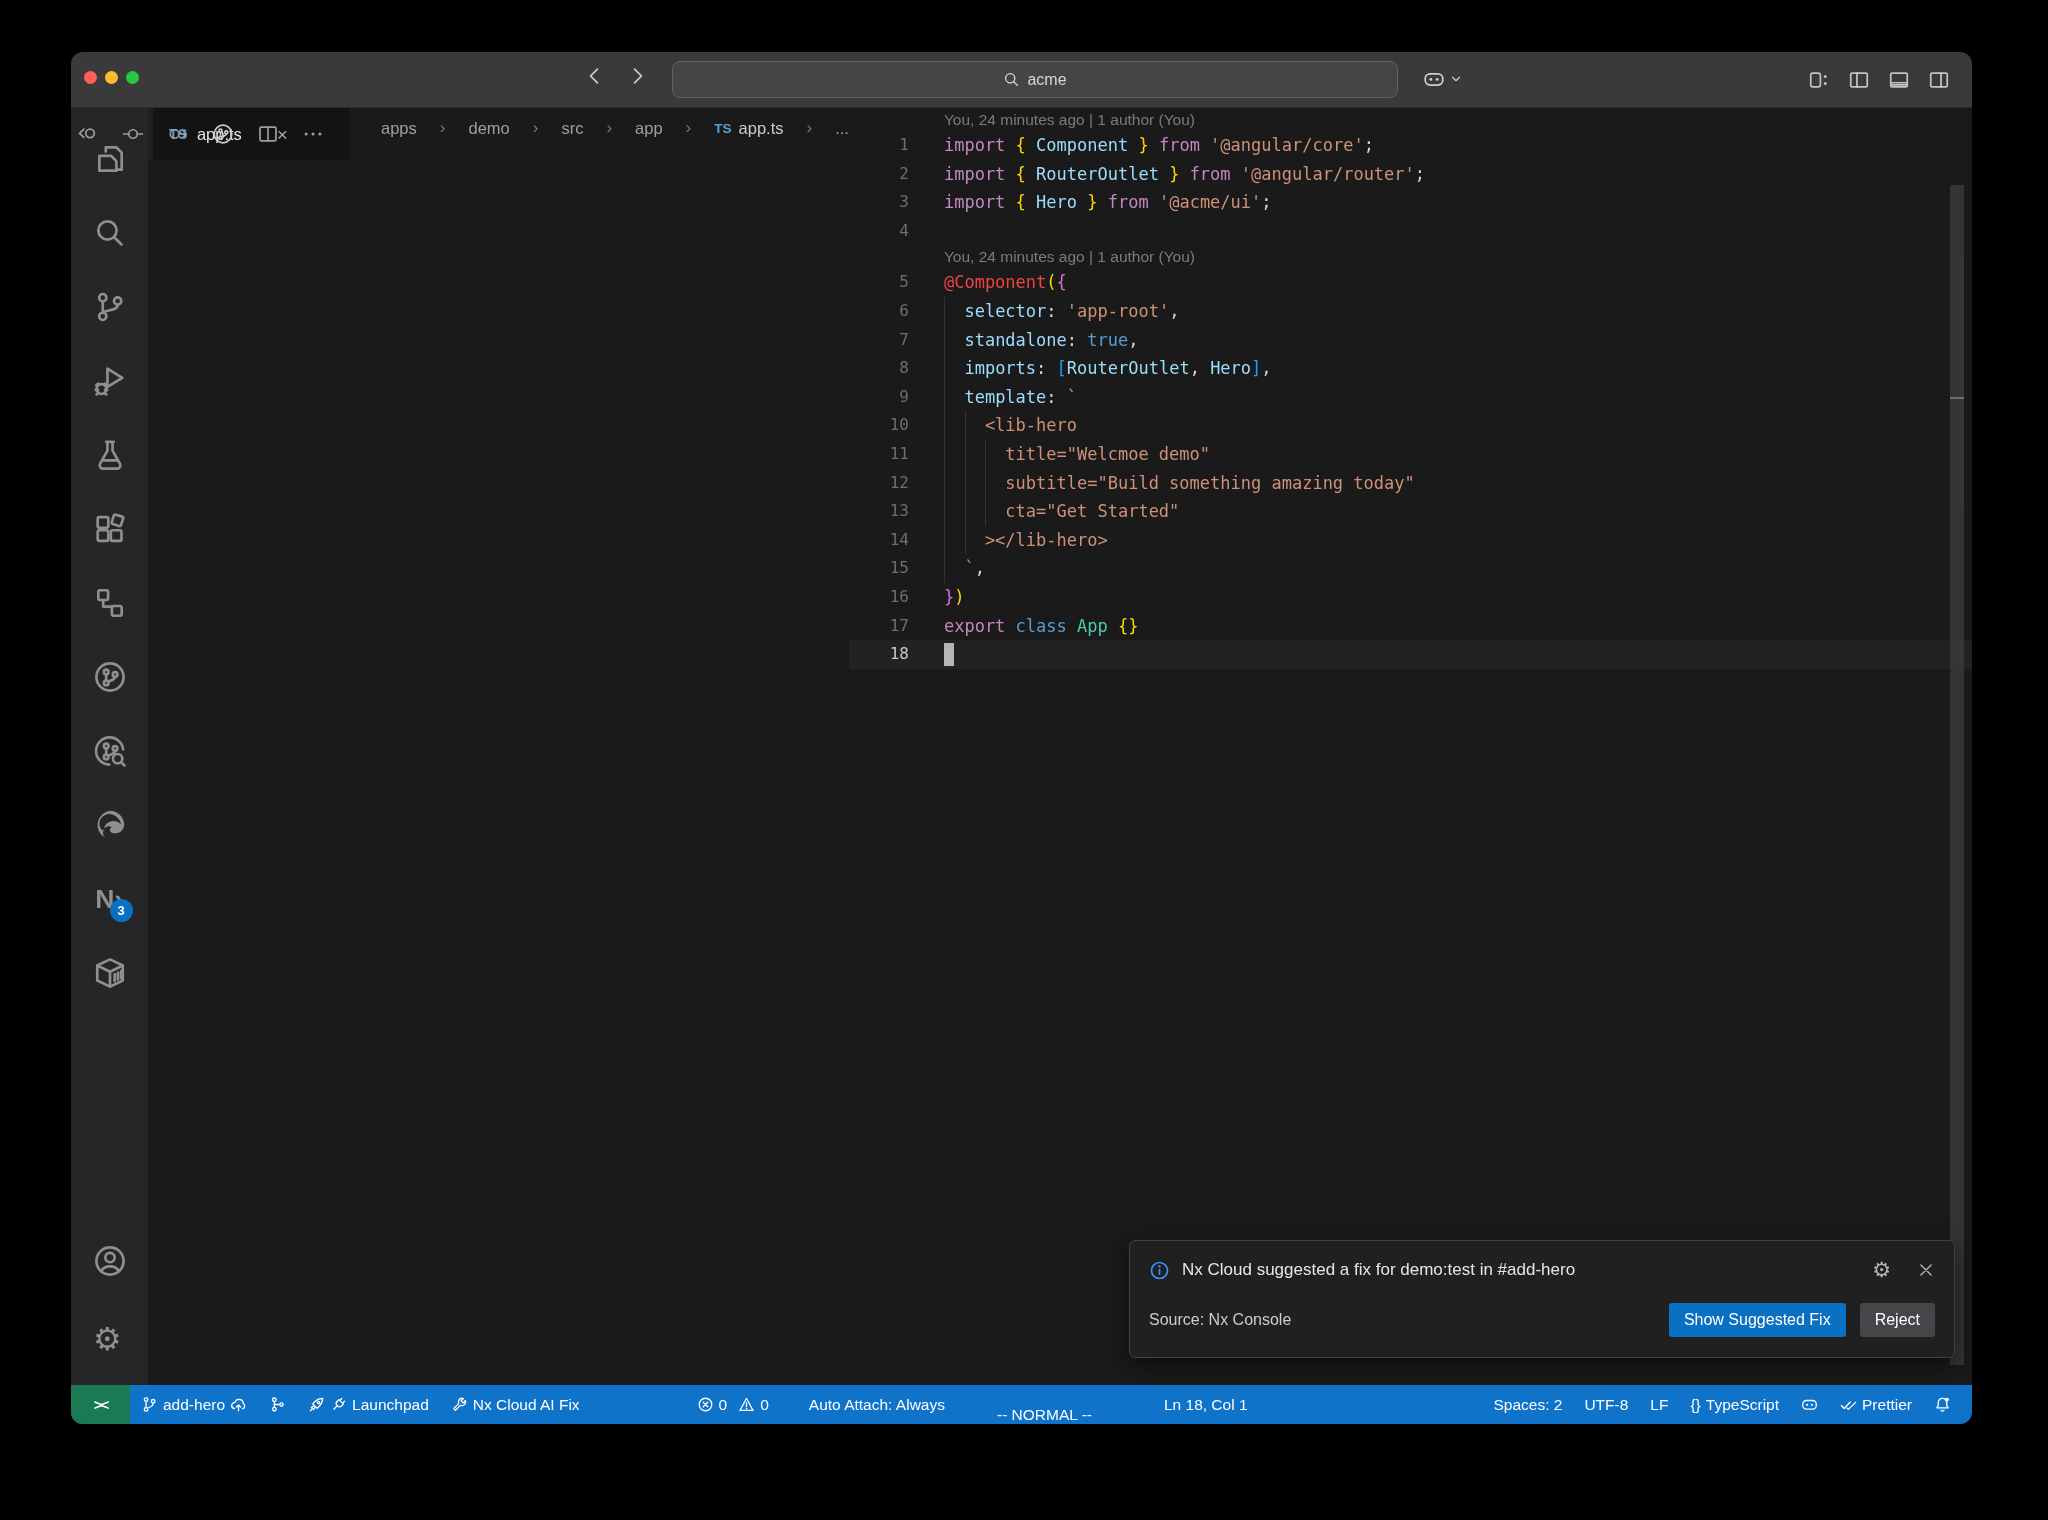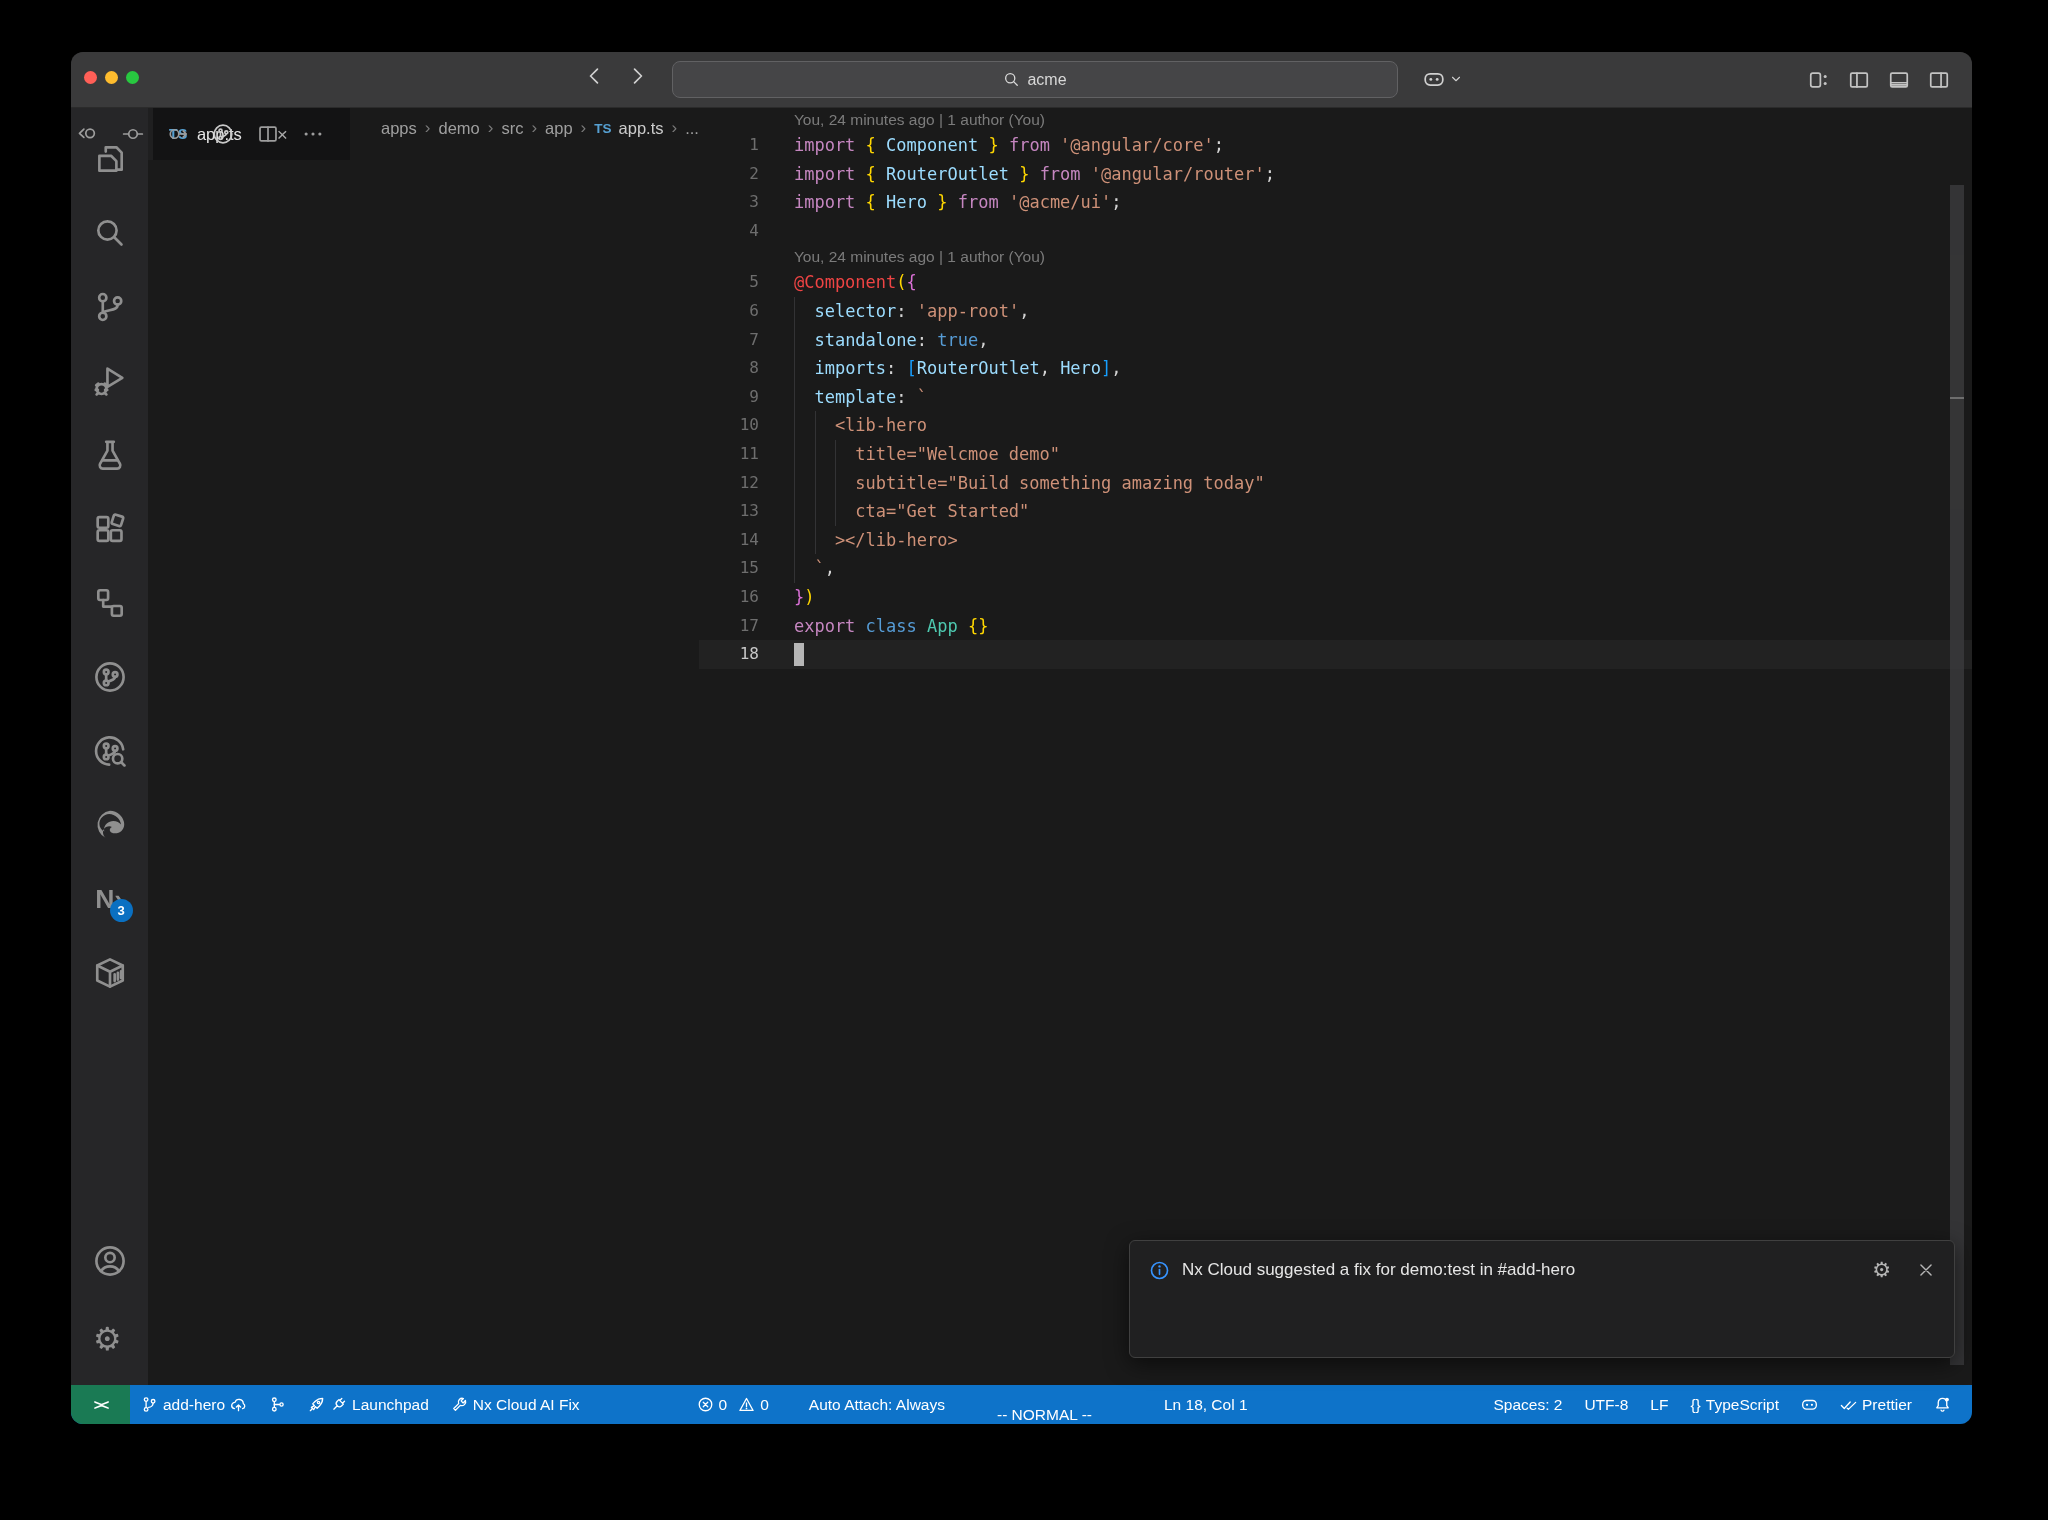--- a/index.html
+++ b/index.html
@@ -43,21 +43,21 @@
   .tabstrip { height:52px; background:#1f1f20; flex:none; display:flex; align-items:stretch; position:relative; }
   .tab { margin-left:5px; width:197px; background:#131314; display:flex; align-items:center; padding:0 16px; gap:9px; cursor:pointer; }
   .tab-ftico { color:#56a0d2; font-size:14px; font-weight:bold; letter-spacing:.5px; }
   .tab-title { color:#e4e4e4; font-size:16.5px; }
   .tab-close { margin-left:26px; color:#a8a8a8; font-size:19px; line-height:1; cursor:pointer; }
   .editor-actions { position:absolute; right:26px; top:0; height:52px; display:flex; align-items:center; gap:23px; color:#9d9d9d; }
   .editor-actions .icon { width:22px; height:22px; }
   .editor-actions .bright { color:#c9c9c9; }
 
   
-  .breadcrumbs { height:40px; flex:none; display:flex; align-items:center; padding-left:31px; gap:8px;
+  .breadcrumbs { height:40px; flex:none; display:flex; align-items:center; padding-left:31px; gap:23px;
                  color:#9f9f9f; font-size:16.5px; }
   .bc-sep { color:#7a7a7a; font-size:17px; }
   .bc-item { cursor:pointer; }
   .bc-file { color:#cccccc; display:flex; align-items:center; gap:7px; }
   .bc-ts { color:#56a0d2; font-size:13.5px; font-weight:bold; }
 
   
   .code { flex:1; position:relative; overflow:hidden; font-family:"DejaVu Sans Mono", monospace; font-size:17px; }
   .crow { height:28.6px; line-height:28.6px; display:flex; white-space:pre; position:relative; }
   .blame { height:23px; line-height:23px; padding-left:95px; color:#7b7b7b;
@@ -426,20 +426,25 @@
               </svg>
             </span>
           <span class="toast-title" data-name="notification-title">Nx Cloud suggested a fix for demo:test in #add-hero</span>
           <span class="toast-gear" data-name="notification-settings-gear-icon">⚙</span>
           <span class="icon toast-close" data-name="notification-close-icon" style="width:18px;height:18px;">
               <svg viewBox="0 0 16 16" fill="none" stroke="currentColor" stroke-width="1.25" stroke-linecap="round" stroke-linejoin="round">
                 <path d="M3.5 3.5l9 9M12.5 3.5l-9 9"></path>
               </svg>
             </span>
         </div>
+        <div class="toast-foot">
+          <span class="toast-src" data-name="notification-source">Source: Nx Console</span>
+          <button class="btn btn-primary" data-name="show-suggested-fix-button">Show Suggested Fix</button>
+          <button class="btn btn-secondary" data-name="reject-button">Reject</button>
+        </div>
       </div>
     </div>
   </div>
 
   <div class="statusbar" data-name="status-bar">
     <div class="sb-remote" data-name="remote-indicator">&gt;&lt;</div>
     <div id="sb-left" style="display:flex;align-items:center;height:100%;">
         <div class="sb-item" data-name="status-item-branch">
           <span class="icon" data-name="git-branch-icon">
             <svg viewBox="0 0 16 16" fill="none" stroke="currentColor" stroke-width="1.25" stroke-linecap="round" stroke-linejoin="round">

